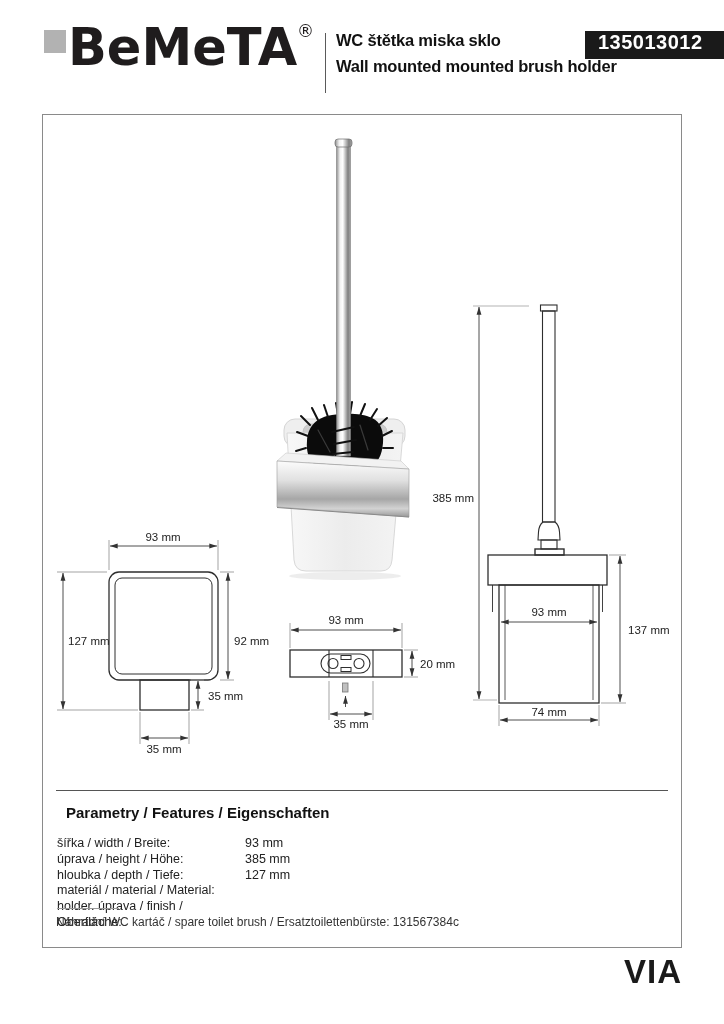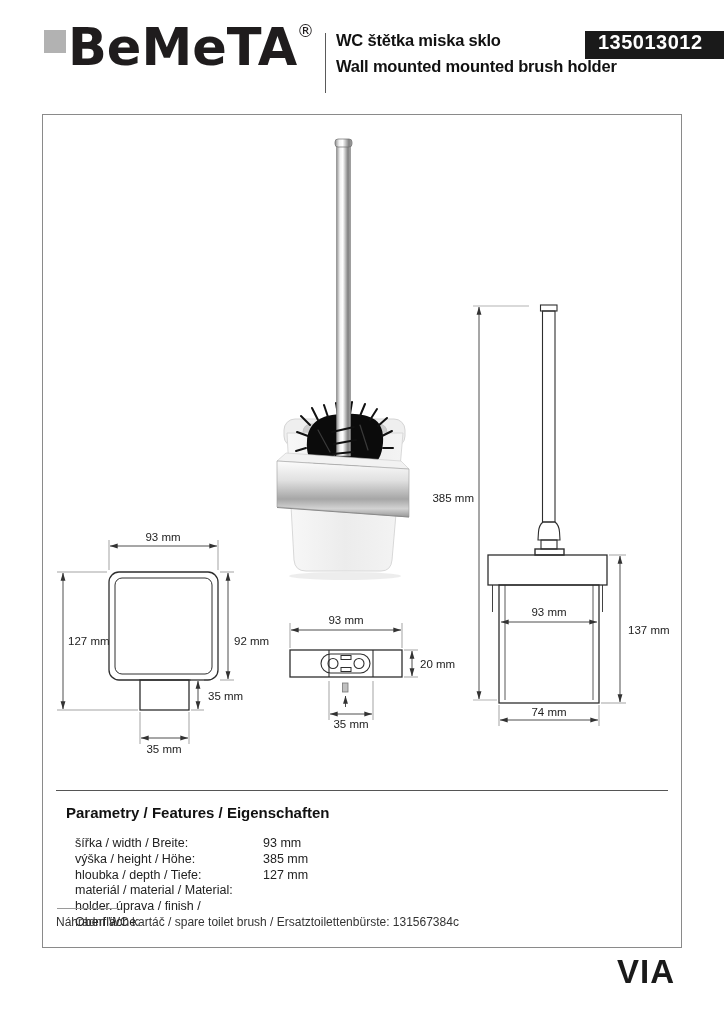--- a/index.html
+++ b/index.html
@@ -23,28 +23,28 @@
   }
   .code-box span{color:#fff;font-weight:bold;font-size:20px;padding-left:13px;letter-spacing:0.5px;}
   
   .frame{position:absolute;left:42px;top:114px;width:638px;height:832px;border:1.5px solid #8a8a8a;}
   
   .drawings{position:absolute;left:0;top:0;width:724px;height:1024px;}
   .drawings text{font-family:"Liberation Sans",sans-serif;font-size:11.5px;fill:#222;}
   
   .params-sep{position:absolute;left:56px;top:790px;width:612px;height:1px;background:#555;}
   .params-heading{position:absolute;left:66px;top:804px;font-size:15px;font-weight:bold;color:#111;}
-  .params-table{position:absolute;left:75px;top:836px;font-size:12.5px;color:#222;}
+  .params-table{position:absolute;left:57px;top:836px;font-size:12.5px;color:#222;}
   .param-row{display:flex;line-height:15.8px;}
   .param-label{width:188px;}
   .param-value{white-space:nowrap;}
   .note-sep{position:absolute;left:57px;top:908px;width:62px;height:1px;background:#9a9a9a;}
   .spare-note{position:absolute;left:56px;top:915px;font-size:12px;color:#333;}
   
-  .series{position:absolute;right:49px;top:953px;font-size:33px;font-weight:bold;color:#1a1a1a;letter-spacing:1px;}
+  .series{position:absolute;right:42px;top:953px;font-size:33px;font-weight:bold;color:#1a1a1a;letter-spacing:1px;}
 </style>
 </head>
 <body>
 
 <div>
   <div class="logo-square"></div>
   <div class="logo-text"><span>BeMeTA</span><span class="logo-reg">®</span></div>
   <div class="header-divider"></div>
   <div class="titles">
     <div class="title-line">WC štětka miska sklo</div>
@@ -236,21 +236,21 @@
 
 <div>
   <div class="params-sep"></div>
   <div class="params-heading">Parametry / Features / Eigenschaften</div>
   <div class="params-table">
     <div class="param-row">
       <span class="param-label">šířka / width / Breite:</span>
       <span class="param-value">93 mm</span>
     </div>
     <div class="param-row">
-      <span class="param-label">výška / height / Höhe:</span>
+      <span class="param-label">úprava / height / Höhe:</span>
       <span class="param-value">385 mm</span>
     </div>
     <div class="param-row">
       <span class="param-label">hloubka / depth / Tiefe:</span>
       <span class="param-value">127 mm</span>
     </div>
     <div class="param-row">
       <span class="param-label">materiál / material / Material:</span>
     </div>
     <div class="param-row">

